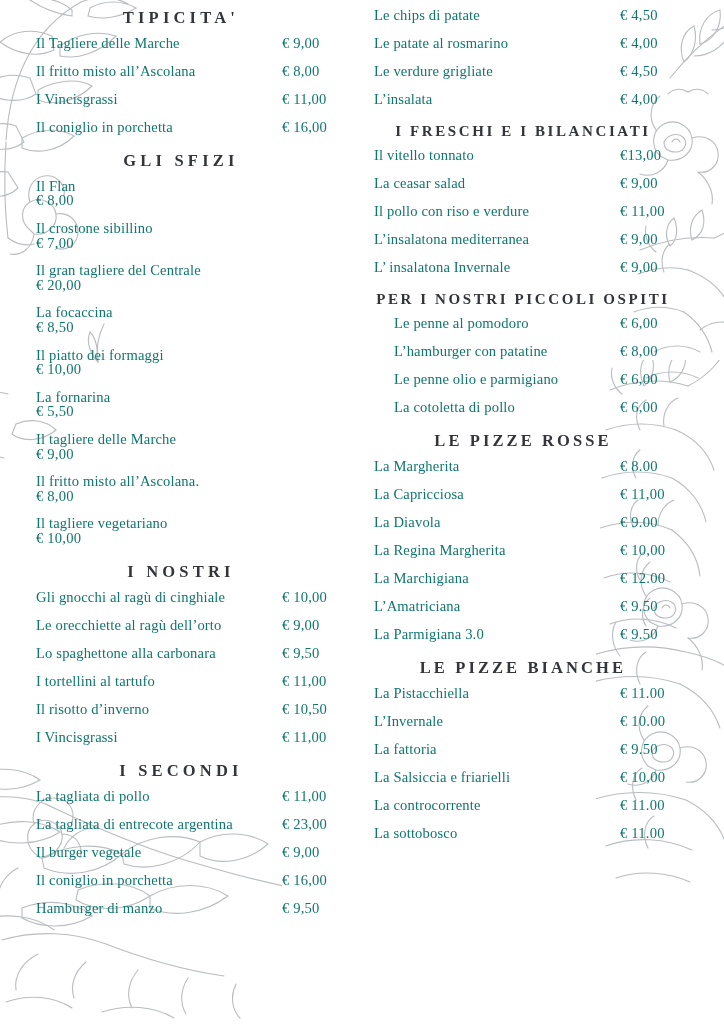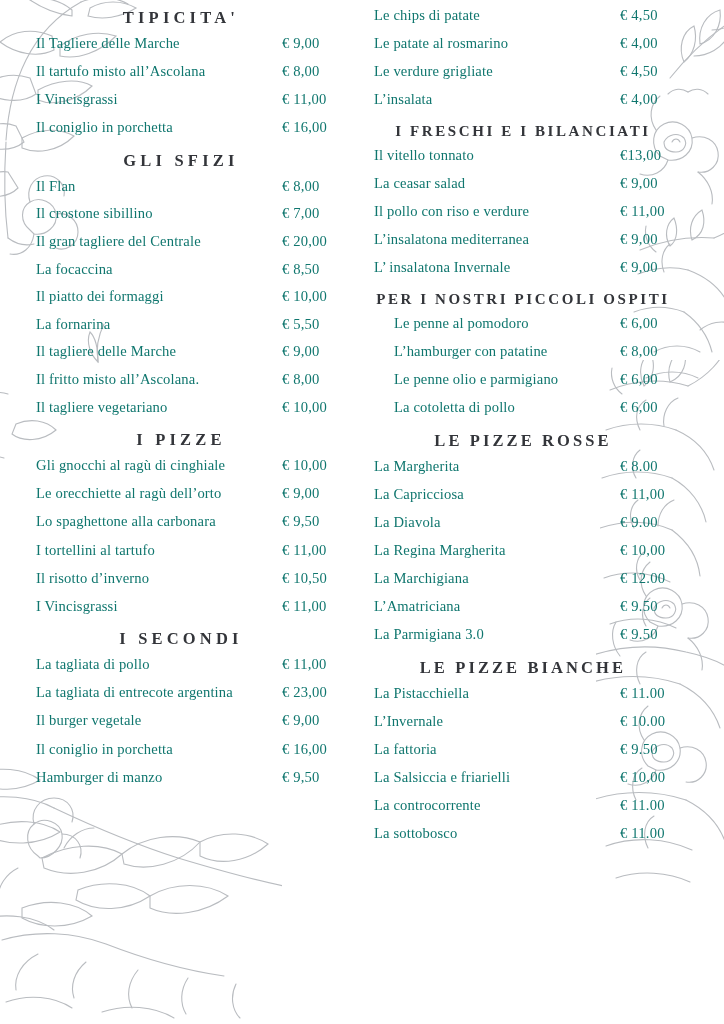--- a/index.html
+++ b/index.html
@@ -93,21 +93,21 @@
   
   .col-left  .menu-row { padding-left: 14px; }
   .col-left  .item-price { min-width: 58px; }
   .col-right .menu-row { padding-left: 6px; }
   .col-right .item-price { min-width: 58px; }
 
   
   .col-right .section.indent .menu-row { padding-left: 26px; }
 
   
-  .section.dense .menu-row { margin-bottom: 13px; }
+  .section.dense .menu-row { margin-bottom: 13px; flex-direction: column; }
 </style>
 </head>
 <body>
 
 <div id="page">
 
   <div class="botanical bot-tl">
     <svg viewBox="0 0 180 520" fill="none" stroke="#b9bcc0" stroke-width="1.1" stroke-linecap="round">
       <path d="M95 8 C70 22 52 42 40 66 C28 90 22 118 20 146"></path>
       <path d="M95 8 C110 2 128 2 142 10"></path>
@@ -268,21 +268,21 @@
 
       <div class="section">
         <h2 class="section-title">TIPICITA'</h2>
         <ul class="menu-list">
           <li class="menu-row">
             <span class="item-name">Il Tagliere delle Marche</span>
             <span class="spacer"></span>
             <span class="item-price">€ 9,00</span>
           </li>
           <li class="menu-row">
-            <span class="item-name">Il tartufo misto all’Ascolana</span>
+            <span class="item-name">Il fritto misto all’Ascolana</span>
             <span class="spacer"></span>
             <span class="item-price">€ 8,00</span>
           </li>
           <li class="menu-row">
             <span class="item-name">I Vincisgrassi</span>
             <span class="spacer"></span>
             <span class="item-price">€ 11,00</span>
           </li>
           <li class="menu-row">
             <span class="item-name">Il coniglio in porchetta</span>
@@ -337,21 +337,21 @@
           </li>
           <li class="menu-row">
             <span class="item-name">Il tagliere vegetariano</span>
             <span class="spacer"></span>
             <span class="item-price">€ 10,00</span>
           </li>
         </ul>
       </div>
 
       <div class="section">
-        <h2 class="section-title">I PIZZE</h2>
+        <h2 class="section-title">I NOSTRI</h2>
         <ul class="menu-list">
           <li class="menu-row">
             <span class="item-name">Gli gnocchi al ragù di cinghiale</span>
             <span class="spacer"></span>
             <span class="item-price">€ 10,00</span>
           </li>
           <li class="menu-row">
             <span class="item-name">Le orecchiette al ragù dell’orto</span>
             <span class="spacer"></span>
             <span class="item-price">€ 9,00</span>

